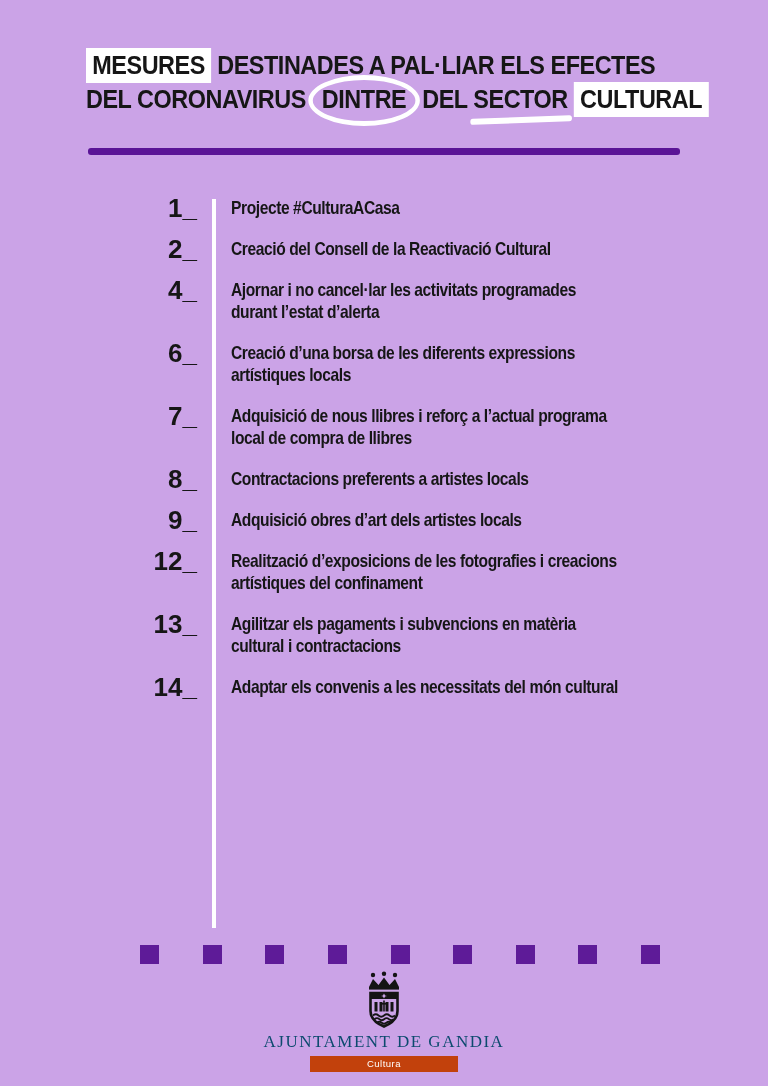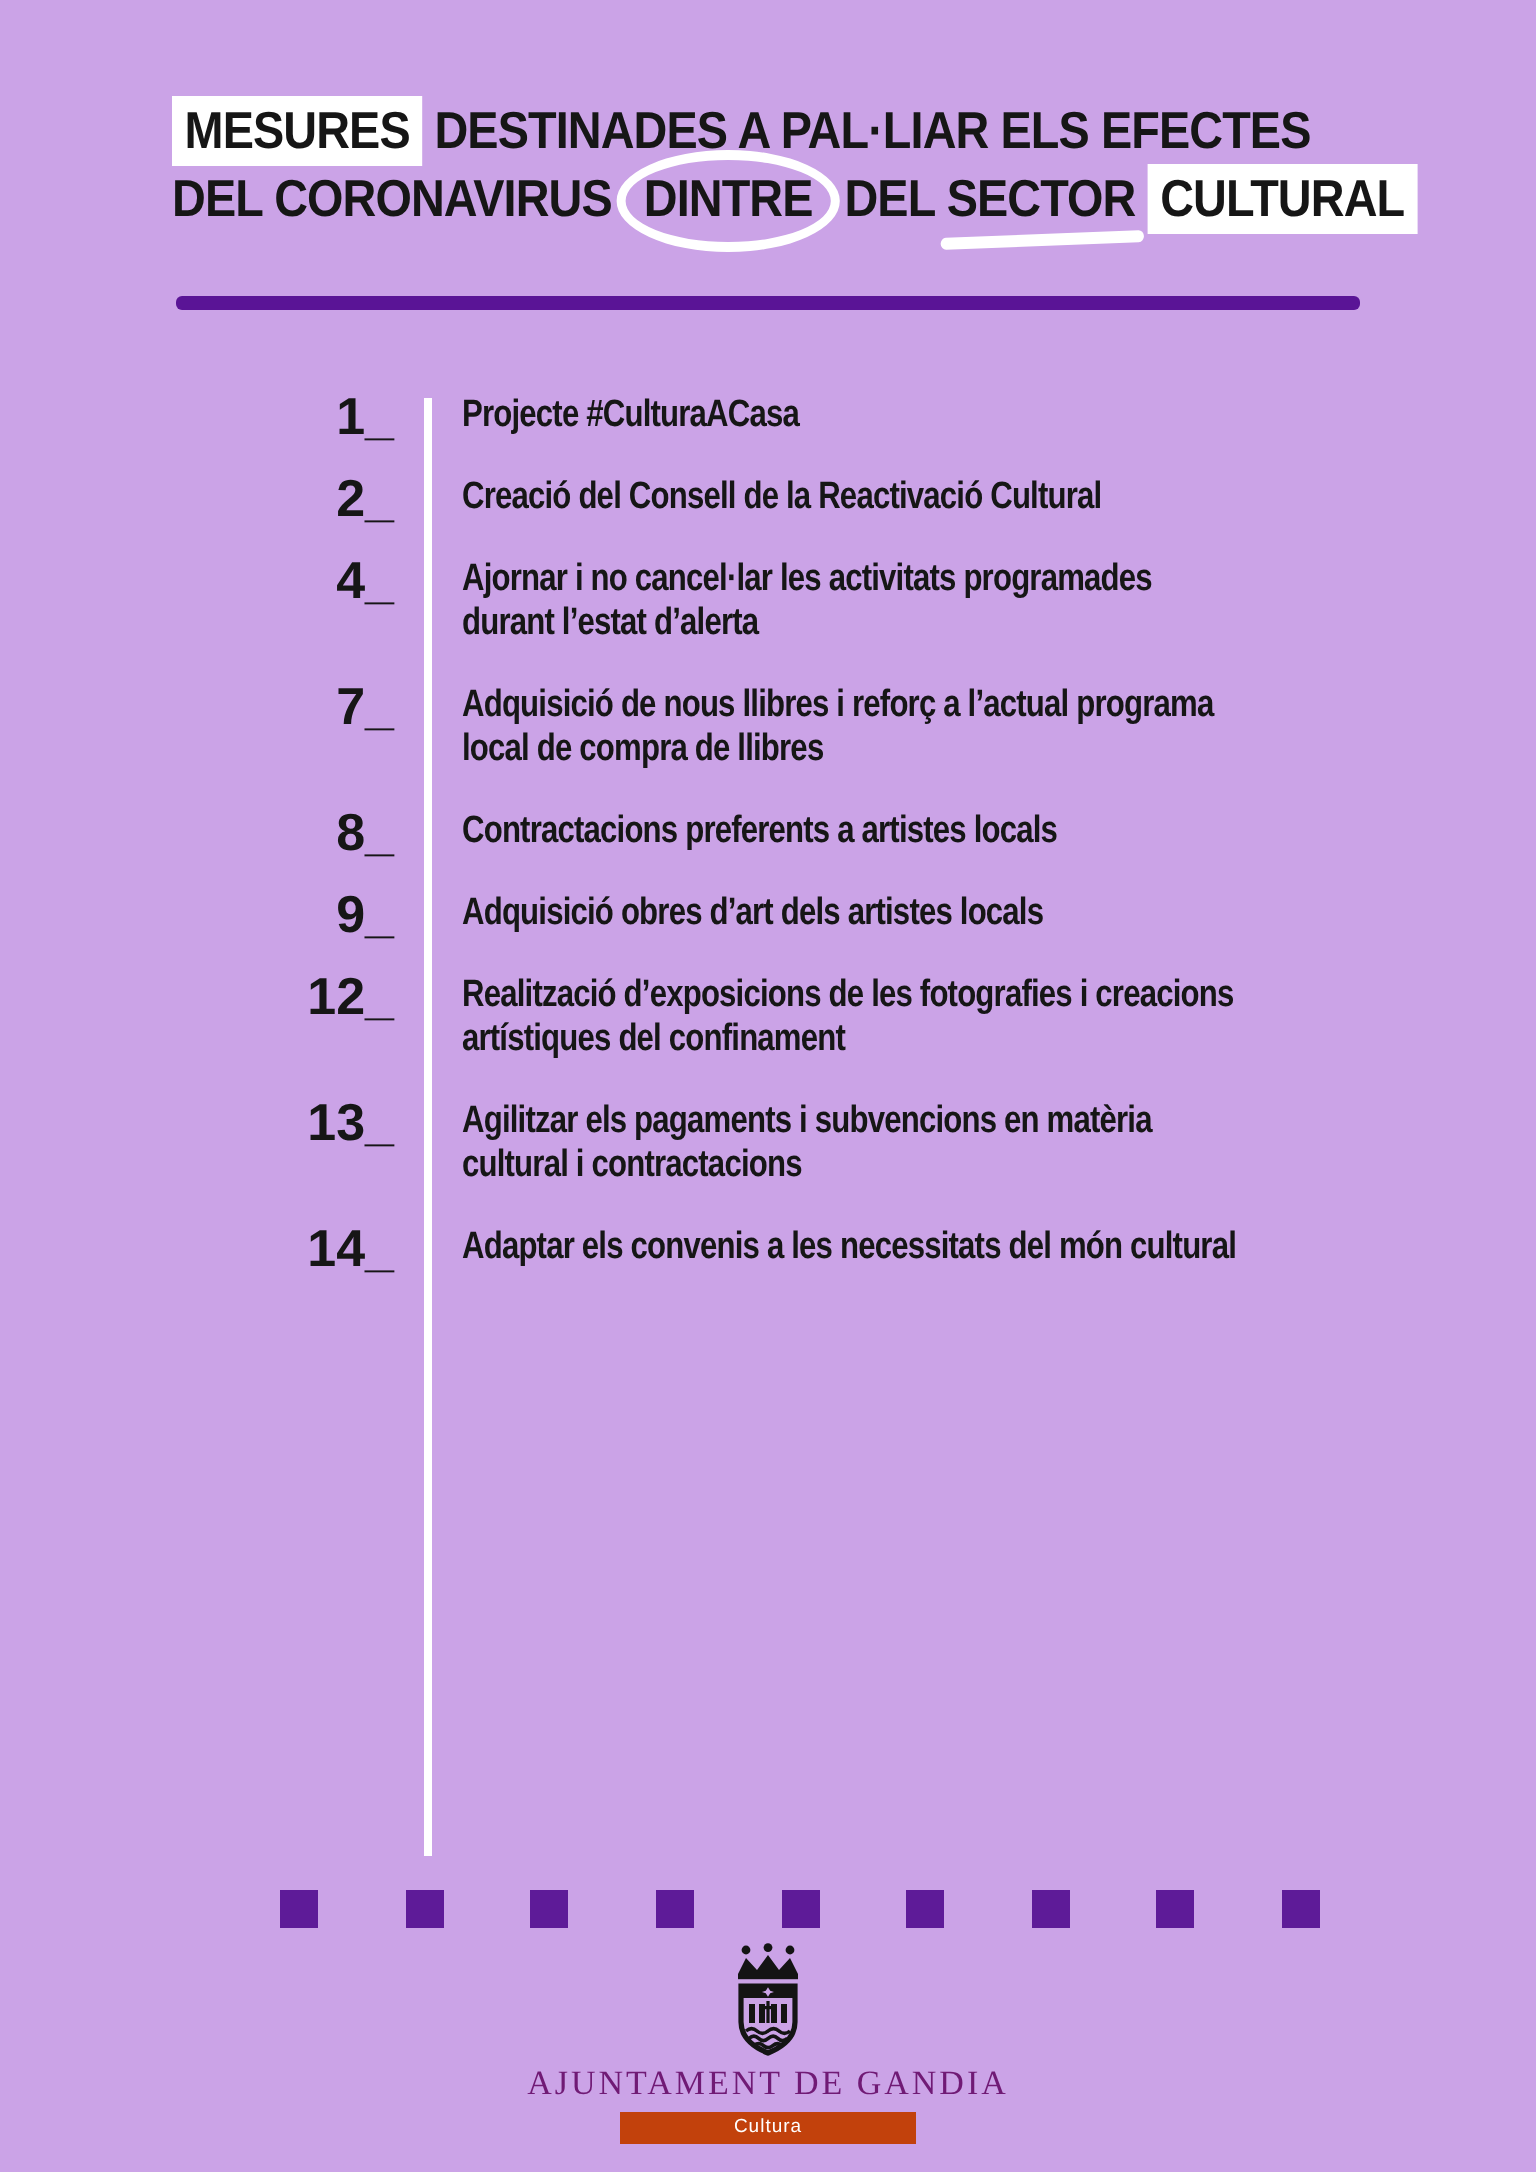--- a/index.html
+++ b/index.html
@@ -46,21 +46,21 @@
     letter-spacing:-0.5px;white-space:pre-line;width:max-content;
     transform:scaleX(0.82);transform-origin:0 0;
   }
   
   .squares{position:absolute;left:140px;top:945px;width:520px;display:flex;justify-content:space-between;}
   .sq{width:19px;height:19px;background:var(--square);}
   .logo{position:absolute;left:0;top:971px;width:768px;text-align:center;}
   .crest{display:block;margin:0 auto;}
   .org{
     font-family:"Liberation Serif","DejaVu Serif",serif;
-    font-size:17px;letter-spacing:1.5px;color:#701a75;margin-top:3px;white-space:nowrap;
+    font-size:17px;letter-spacing:1.5px;color:#0c4a6e;margin-top:3px;white-space:nowrap;
   }
   .dept-bar{
     display:inline-block;width:148px;height:16px;background:#c2410c;margin-top:4px;
   }
   .dept-bar span{
     color:#fff;font-size:9.5px;line-height:16px;letter-spacing:0.5px;display:block;text-align:center;
   }
 </style>
 </head>
 <body>
@@ -94,20 +94,25 @@
   </div>
 
 
   <div class="mrow">
     <div class="mnum">4_</div>
     <div class="mtext">Ajornar i no cancel·lar les activitats programades
 durant l’estat d’alerta</div>
   </div>
 
 
+  <div class="mrow">
+    <div class="mnum">6_</div>
+    <div class="mtext">Creació d’una borsa de les diferents expressions
+artístiques locals</div>
+  </div>
 
   <div class="mrow">
     <div class="mnum">7_</div>
     <div class="mtext">Adquisició de nous llibres i reforç a l’actual programa
 local de compra de llibres</div>
   </div>
 
   <div class="mrow">
     <div class="mnum">8_</div>
     <div class="mtext">Contractacions preferents a artistes locals</div>

